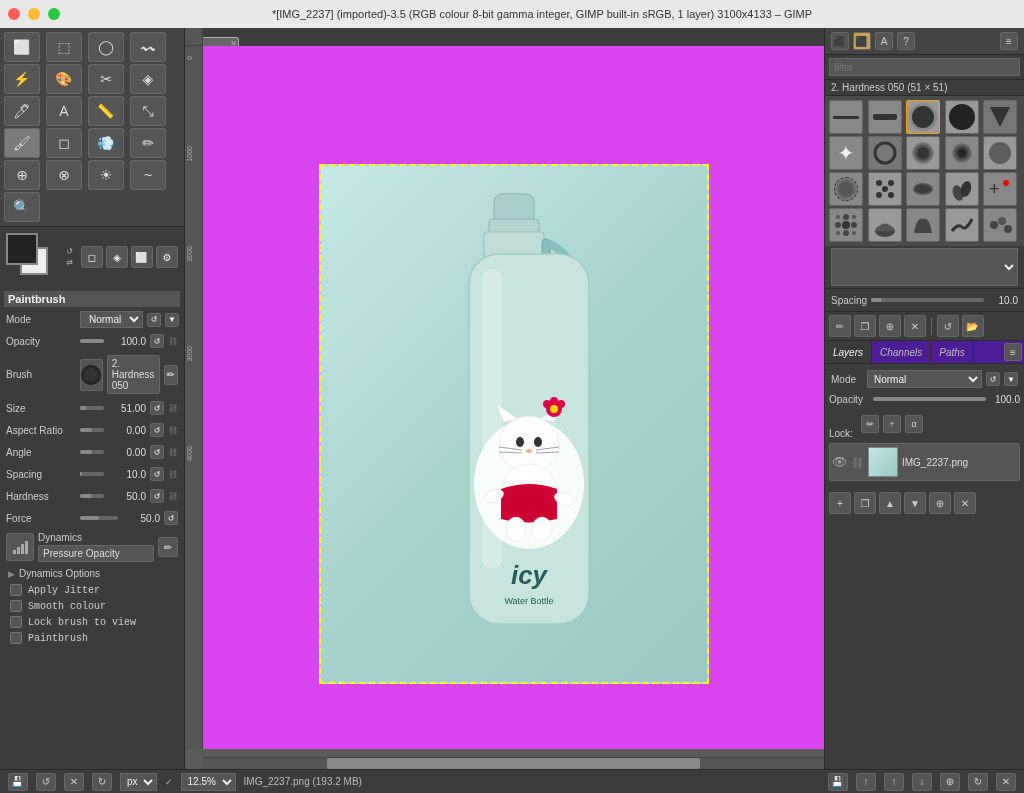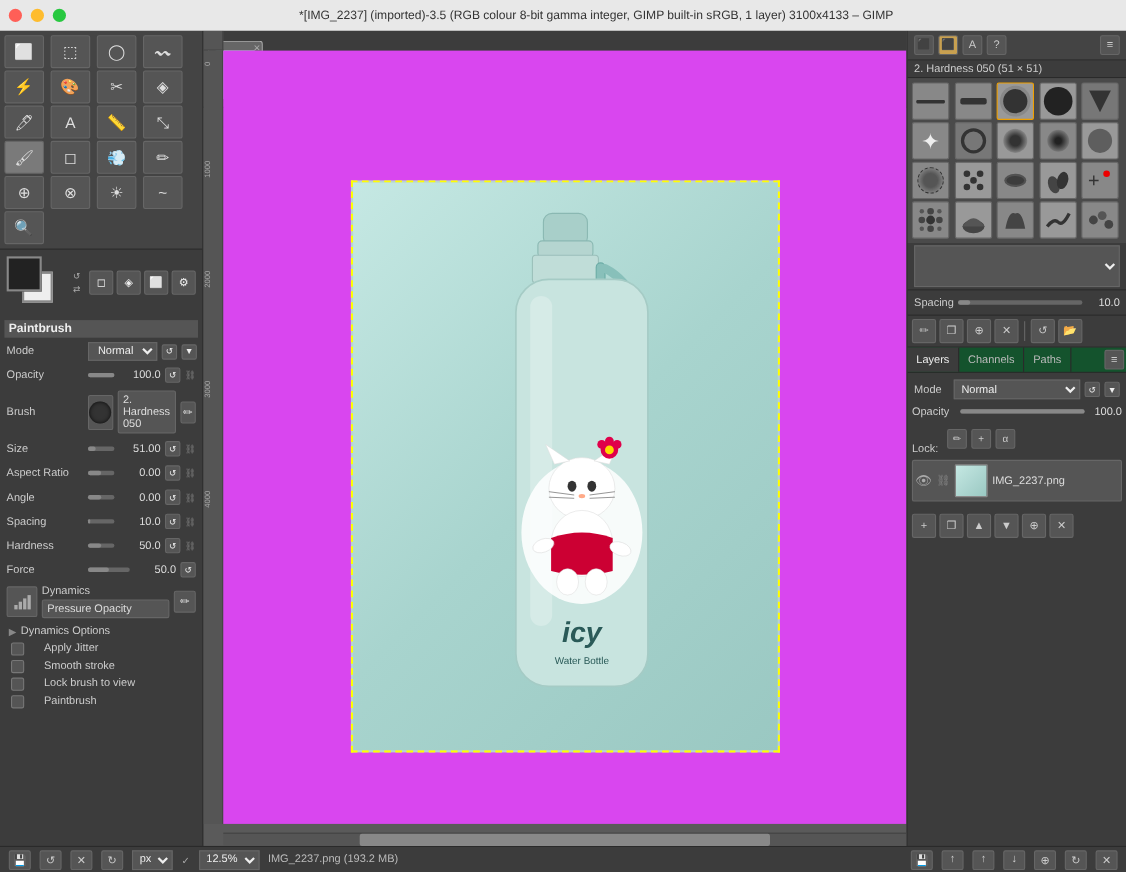--- a/index.html
+++ b/index.html
@@ -266,25 +266,26 @@
     
     .dynamics-options-header {
       display: flex;
       align-items: center;
       padding: 3px 4px;
       gap: 4px;
       cursor: pointer;
     }
     .checkbox-row {
       display: flex;
-      align-items: flex-start;
+      align-items: center;
       padding: 2px 6px;
-      gap: 18px;
+      gap: 6px;
       font-size: 10px;
       color: #ccc;
+      font-family: Liberation Mono, monospace;
     }
     .checkbox {
       width: 12px; height: 12px;
       background: #555;
       border: 1px solid #777;
       border-radius: 2px;
       flex-shrink: 0;
     }
 
     
@@ -535,22 +536,23 @@
       justify-content: center;
       font-size: 10px;
       cursor: pointer;
       color: #ccc;
     }
     .brush-action-sep { width: 1px; background: #666; height: 18px; margin: 0 2px; }
 
     
     #layers-tabs {
       display: flex;
-      background: #14532d;
+      background: #4c1d95;
       border-bottom: 1px solid #2a2a2a;
+      font-style: italic;
     }
     .layers-tab {
       padding: 4px 8px;
       font-size: 10px;
       color: #bbb;
       cursor: pointer;
       border-right: 1px solid #2a2a2a;
       display: flex;
       align-items: center;
       gap: 3px;
@@ -877,21 +879,21 @@
         <span style="font-size:10px;color:#ccc;">Dynamics Options</span>
       </div>
 
       <div class="checkbox-row">
         <div class="checkbox"></div>
         <span>Apply Jitter</span>
       </div>
 
       <div class="checkbox-row">
         <div class="checkbox"></div>
-        <span>Smooth stroke</span>
+        <span>Smooth colour</span>
       </div>
 
       <div class="checkbox-row">
         <div class="checkbox"></div>
         <span>Lock brush to view</span>
       </div>
 
       <div class="checkbox-row">
         <div class="checkbox"></div>
         <span>Paintbrush</span>
@@ -999,20 +1001,23 @@
 
     <div id="right-panel-top">
       <div class="panel-icon-btn">⬛</div>
       <div class="panel-icon-btn" style="background:#c8a050;">⬛</div>
       <div class="panel-icon-btn">A</div>
       <div class="panel-icon-btn">?</div>
       <div style="flex:1;"></div>
       <div class="panel-icon-btn">≡</div>
     </div>
 
+    <div style="padding:3px 4px;border-bottom:1px solid #2a2a2a;">
+      <input type="text" id="brush-filter" placeholder="filter" style="width: 100%; background: rgb(85, 85, 85); border: 1px solid rgb(102, 102, 102); color: rgb(238, 238, 238); font-size: 10px; padding: 2px 4px;">
+    </div>
 
     <div id="brush-name-display">2. Hardness 050 (51 × 51)</div>
 
     <div id="brush-grid">
 
       <div class="brush-thumb" style="background:#888;">
         <div style="width:26px;height:3px;background:#333;border-radius:1px;"></div>
       </div>
       <div class="brush-thumb" style="background:#888;">
         <div style="width:24px;height:6px;background:#333;border-radius:2px;"></div>

